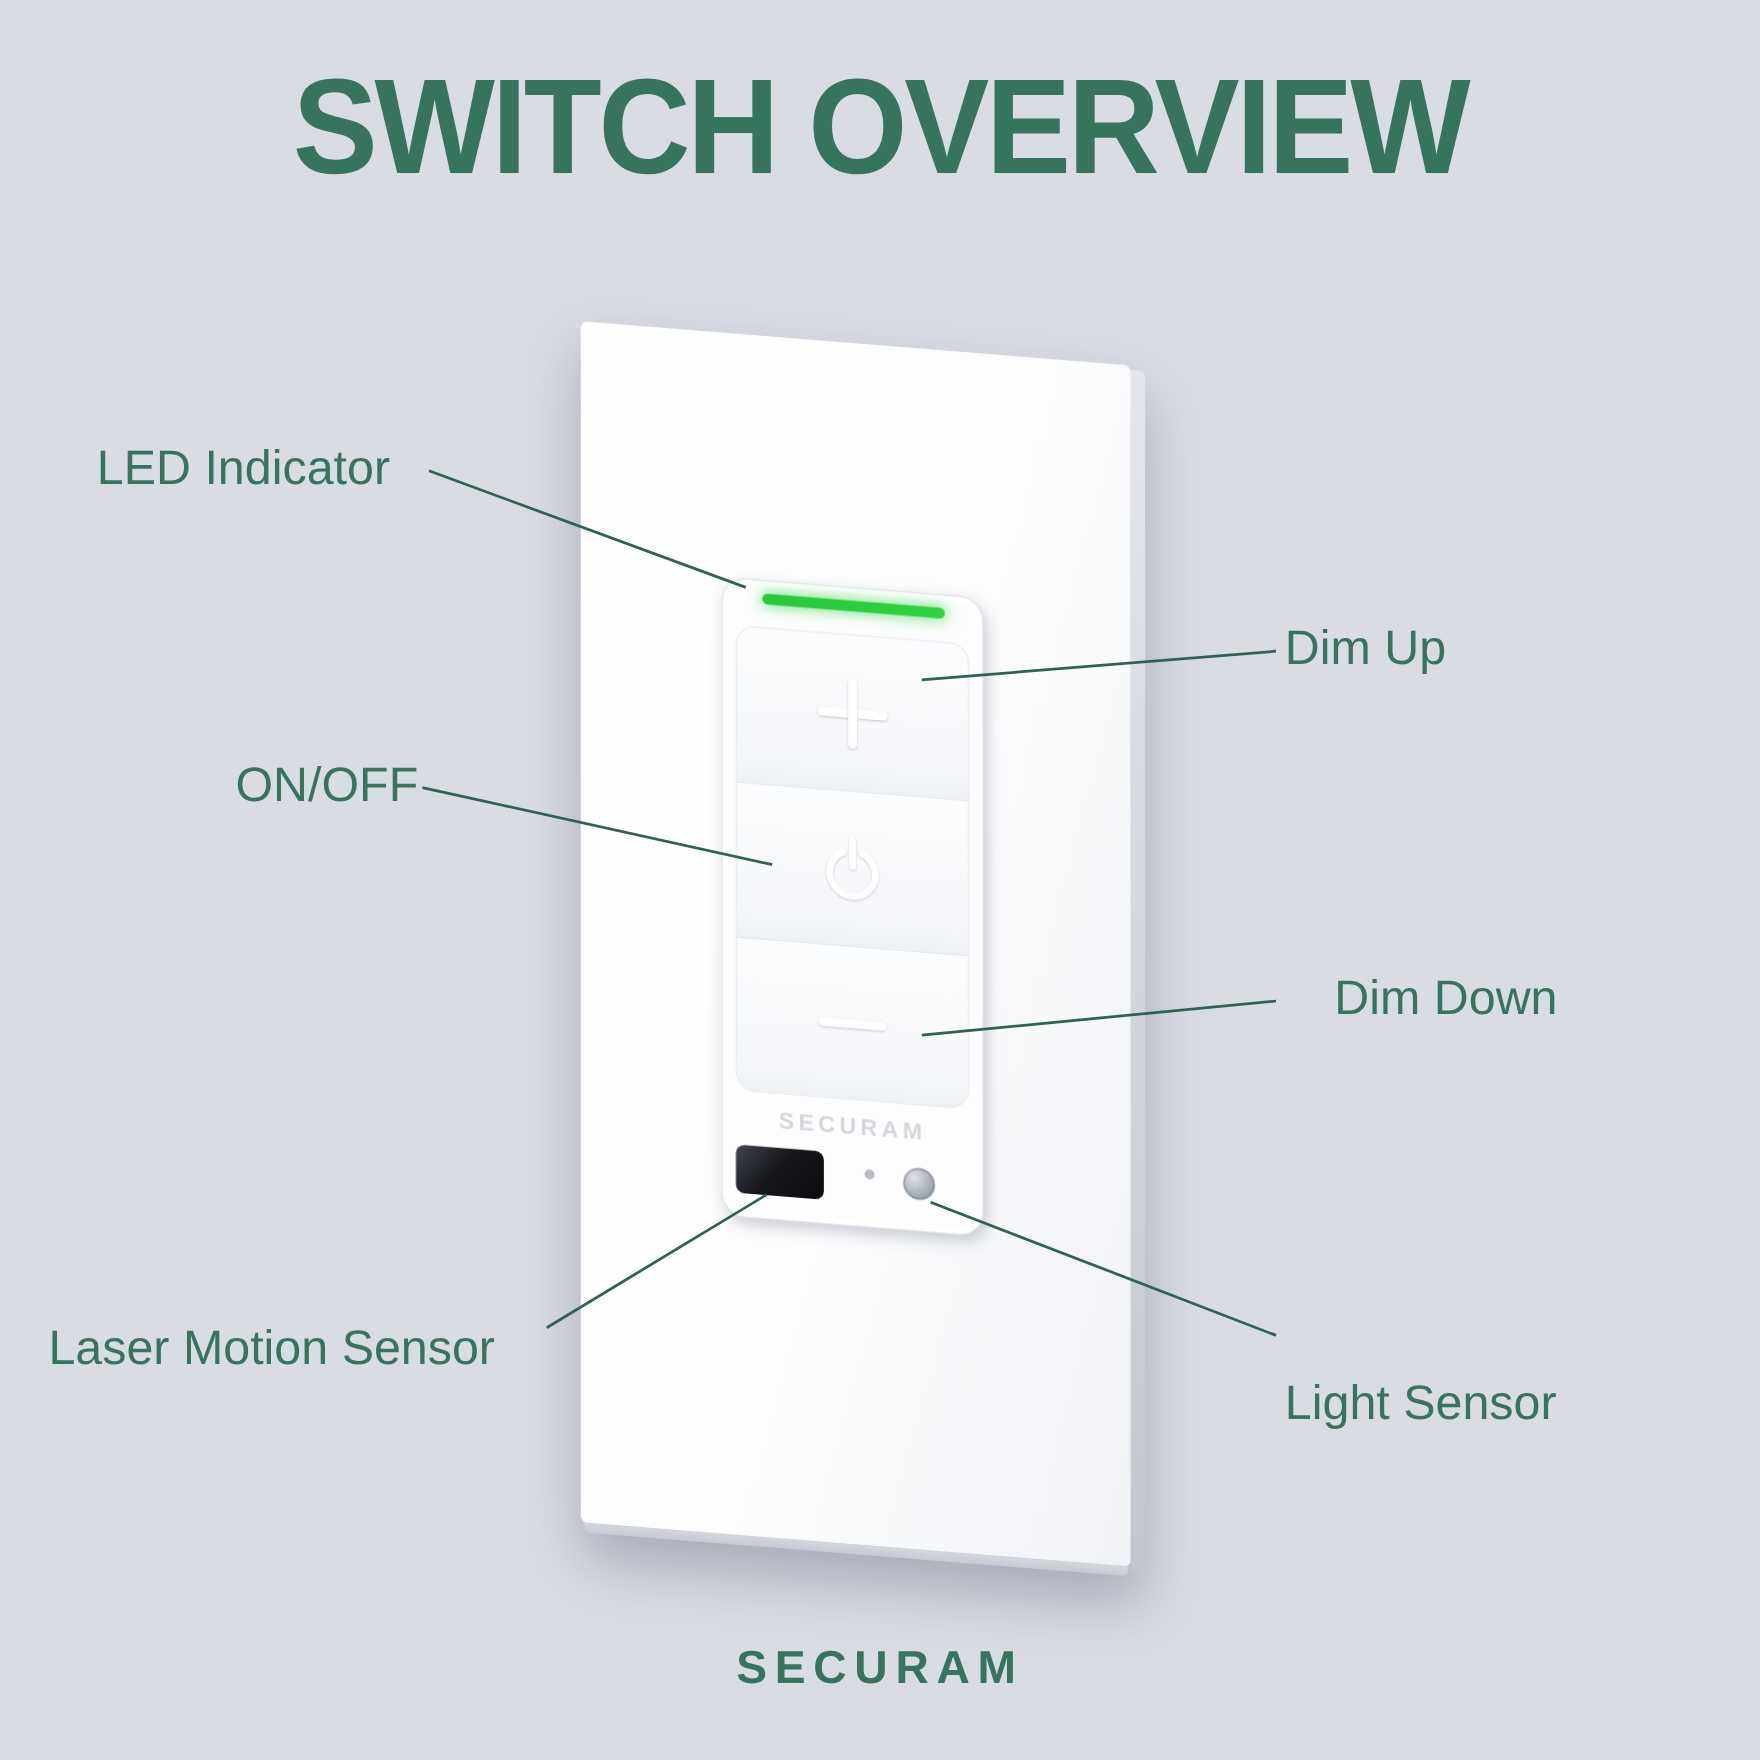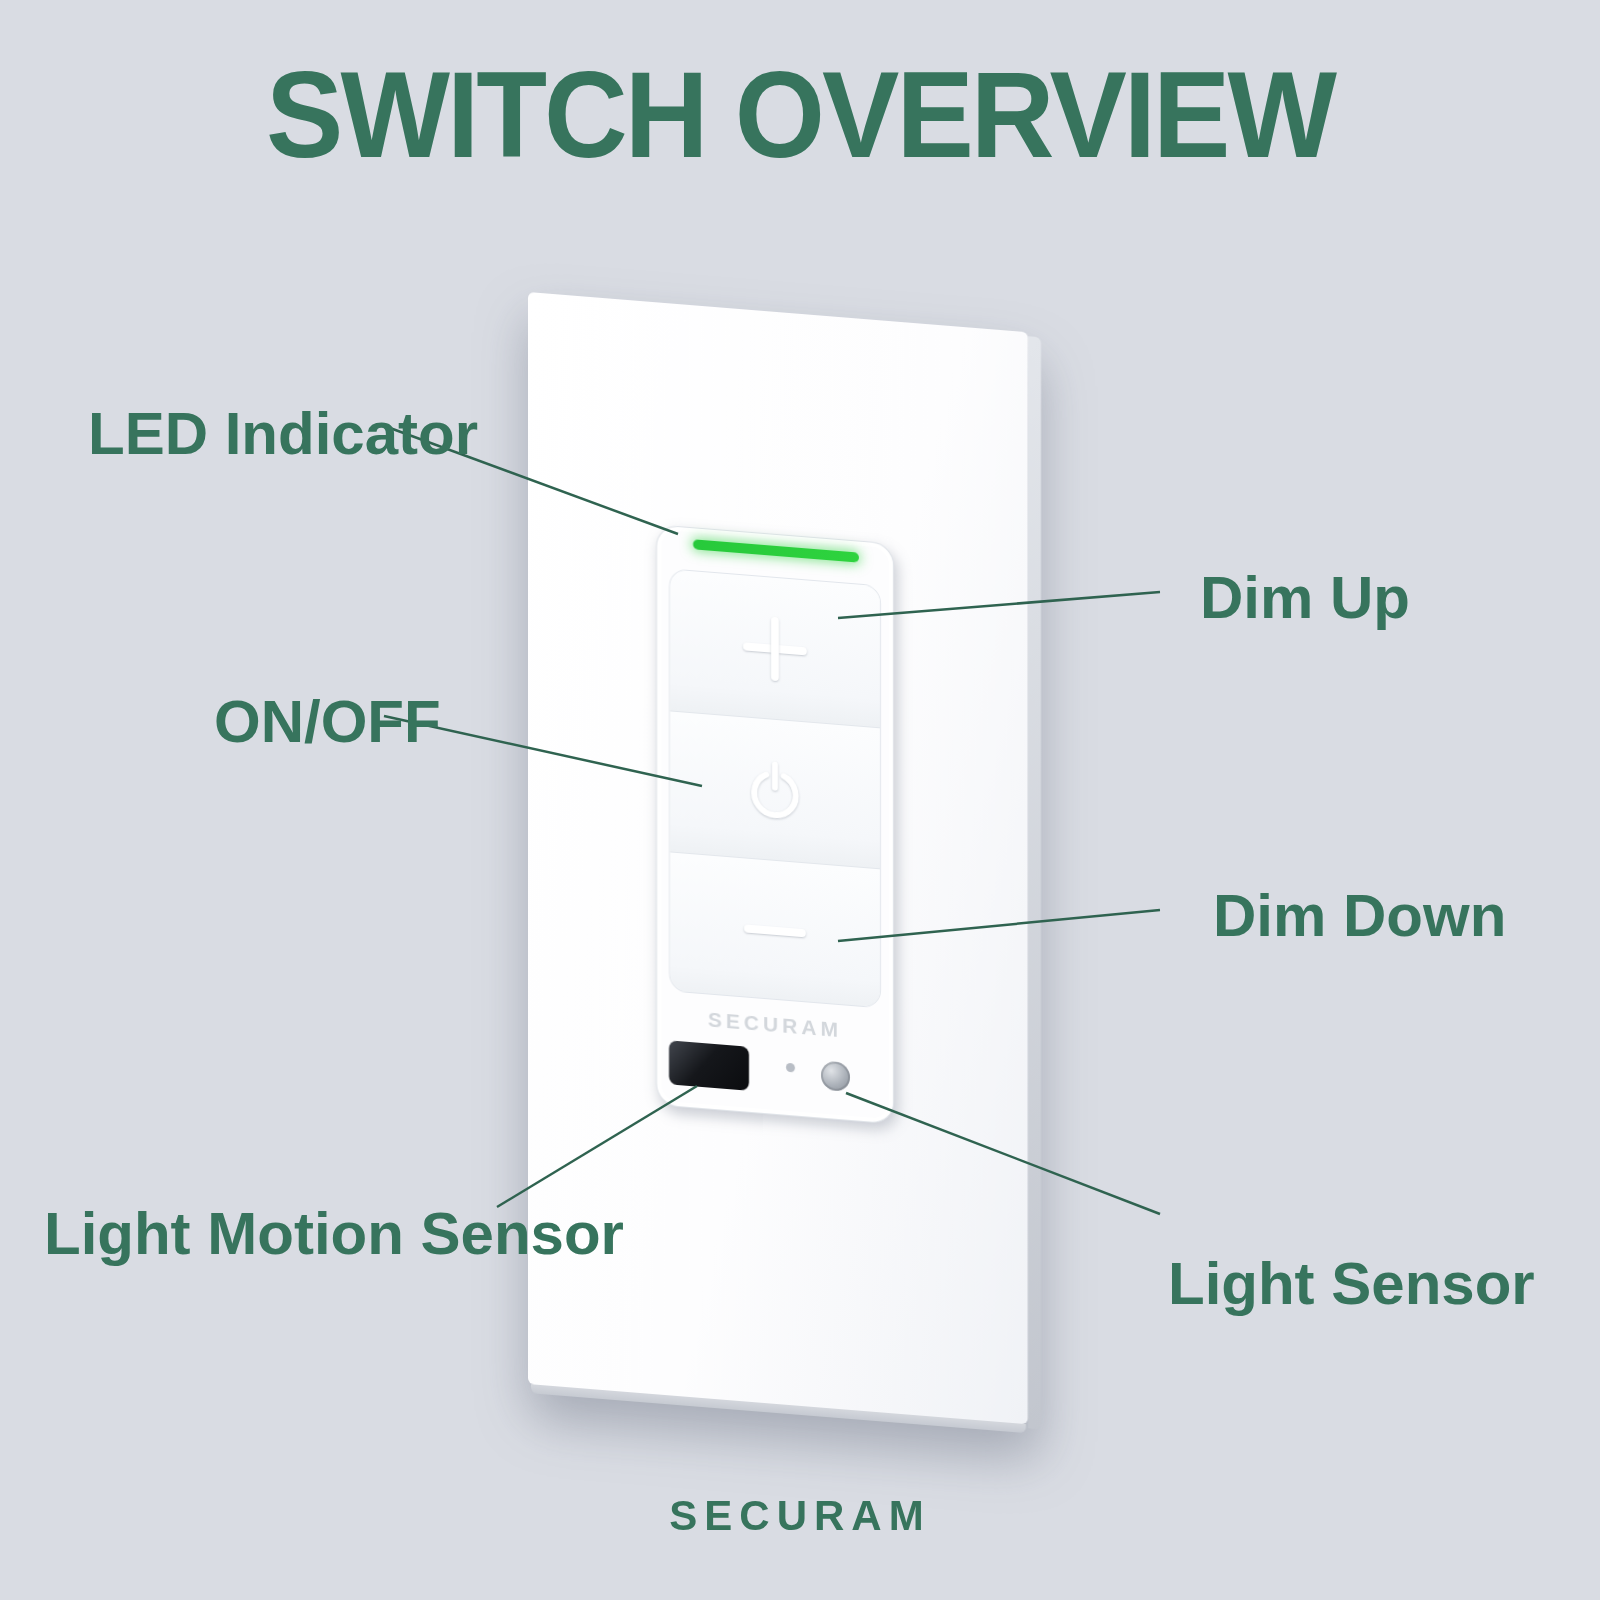--- a/index.html
+++ b/index.html
@@ -23,25 +23,25 @@
     color:var(--accent); transform:scaleY(1.06); transform-origin:top center;
     white-space:nowrap;
   }
   .footer-brand {
     position:absolute; top:1492px; left:0; width:1600px; text-align:center;
     font-size:42px; font-weight:bold; letter-spacing:7px; color:var(--accent);
   }
 
   
   .callout-label {
-    position:absolute; font-size:60px; font-weight:bold;
+    position:absolute; font-size:44px; font-weight:normal;
     color:var(--accent); white-space:nowrap; line-height:1;
   }
   .lbl-led    { left:88px;  top:404px; }
-  .lbl-dimup  { left:1200px; top:568px; }
+  .lbl-dimup  { left:1168px; top:568px; }
   .lbl-onoff  { left:214px; top:692px; }
   .lbl-dimdn  { left:1213px; top:886px; }
   .lbl-motion { left:44px;  top:1204px; }
   .lbl-light  { left:1168px; top:1254px; }
 
   
   #lines { position:absolute; left:0; top:0; width:1600px; height:1600px; pointer-events:none; }
   #lines line { stroke:var(--line-color); stroke-width:2.5; }
 
   
@@ -159,16 +159,16 @@
   <line x1="384" y1="716" x2="702" y2="786"></line>
   <line x1="1160" y1="910" x2="838" y2="941"></line>
   <line x1="497" y1="1207" x2="697" y2="1086"></line>
   <line x1="1160" y1="1214" x2="846" y2="1093"></line>
 </svg>
 
 <div class="callout-label lbl-led">LED Indicator</div>
 <div class="callout-label lbl-dimup">Dim Up</div>
 <div class="callout-label lbl-onoff">ON/OFF</div>
 <div class="callout-label lbl-dimdn">Dim Down</div>
-<div class="callout-label lbl-motion">Light Motion Sensor</div>
+<div class="callout-label lbl-motion">Laser Motion Sensor</div>
 <div class="callout-label lbl-light">Light Sensor</div>
 
 <div class="footer-brand">SECURAM</div>
 
 </body></html>

